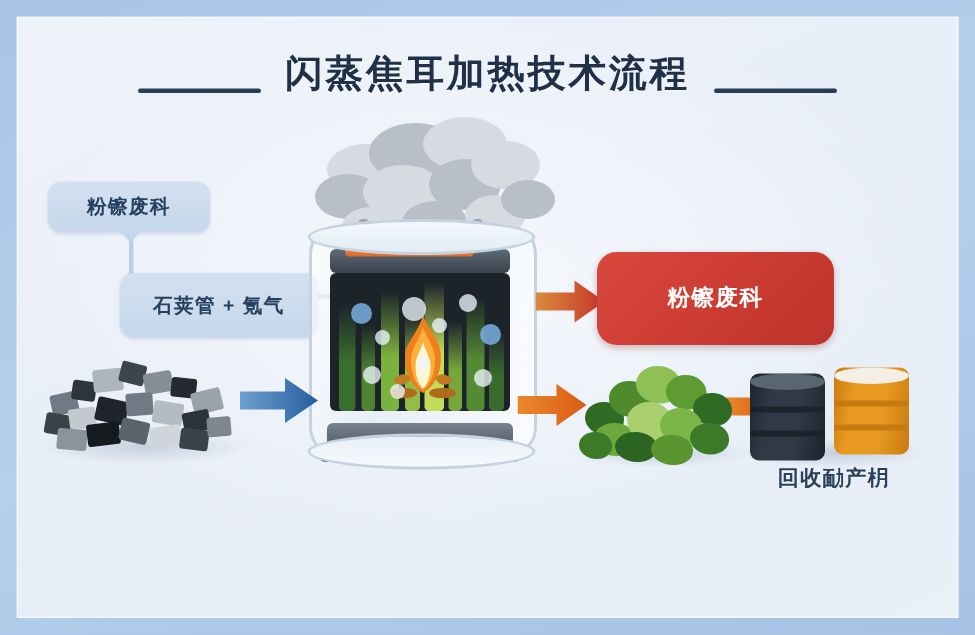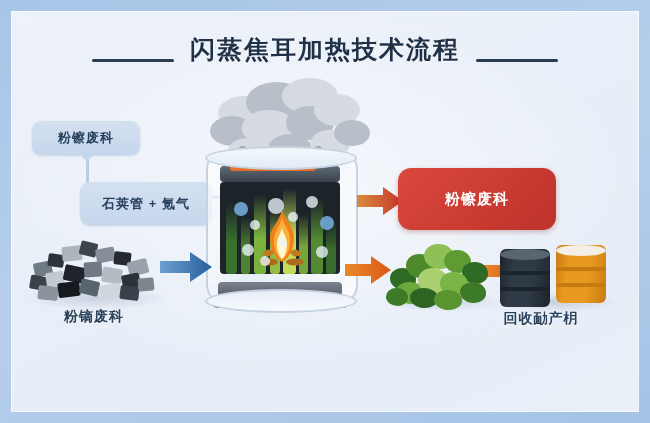--- a/index.html
+++ b/index.html
@@ -146,21 +146,21 @@
   #callout .line2{color:#ffffff;font-size:21px;font-weight:bold;letter-spacing:.5px;line-height:1.1;}
 
   
   .caption{
     position:absolute;color:#2b4159;font-size:14px;font-weight:bold;
     letter-spacing:1px;white-space:nowrap;text-align:center;
     text-shadow:0 1px 0 rgba(255,255,255,.7);
   }
   #cap-waste{left:28px;top:308px;width:132px;}
   #cap-re{left:383px;top:310px;width:112px;}
-  #cap-byp{left:480px;top:310px;width:122px;}
+  #cap-byp{left:495px;top:310px;width:122px;}
 </style>
 </head>
 <body>
 
 <div id="root">
 
   <div class="outer-frame"></div>
   <div class="inner-panel"></div>
   <div class="vignette"></div>
 
@@ -348,16 +348,15 @@
         <div class="lid" style="background: rgb(243, 239, 230);"></div>
         <div class="band" style="top: 22px; background: rgb(200, 122, 18);"></div>
         <div class="band" style="top: 38px; background: rgb(200, 122, 18);"></div>
       </div>
     </div>
 
   <div id="callout">
     <div class="line1">粉镲废科</div>
   </div>
 
-  <div class="caption" id="cap-waste">粉镝废科</div>
   <div class="caption" id="cap-byp">回收勔产枂</div>
 
 </div>
 
 </body></html>

